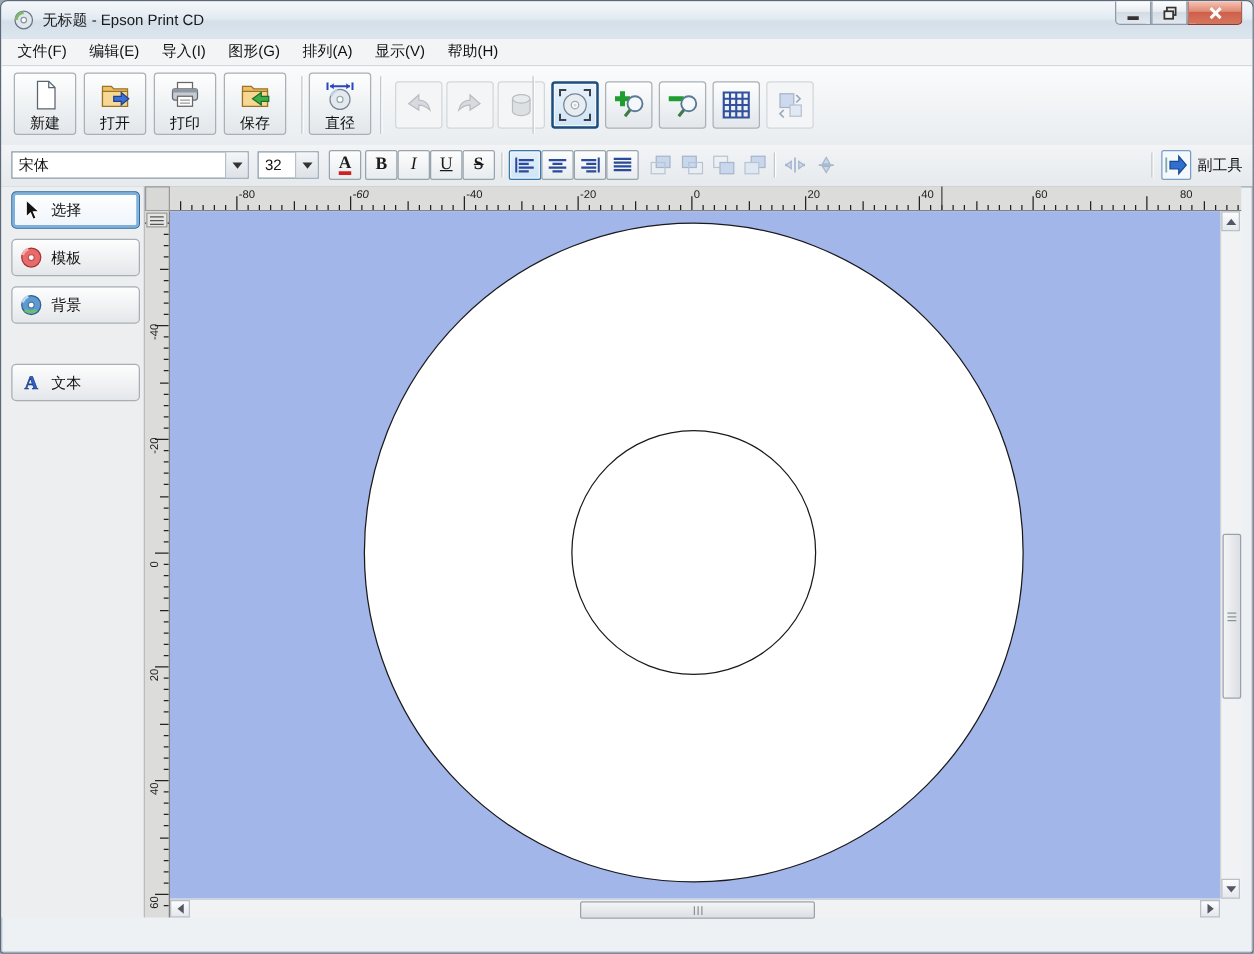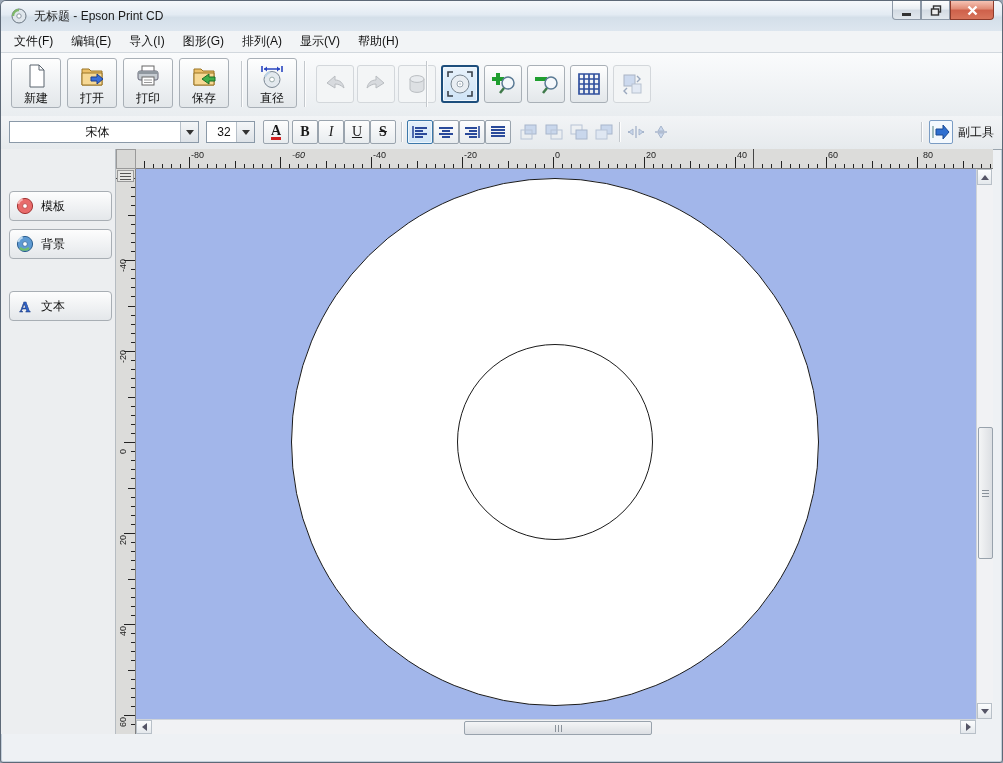--- a/index.html
+++ b/index.html
@@ -36,21 +36,21 @@
     border:1px solid #a9b0b7;border-radius:3px;background:linear-gradient(#fefefe,#eef1f3 55%,#e3e7ea);
     display:flex;align-items:center;justify-content:center;}
   .tb-small.disabled{border-color:#d3d7db;background:#f3f5f6;}
   .tb-small.selected{border:2px solid #1d4e7c;background:linear-gradient(#e8f2fb,#cfe4f7);
     box-shadow:inset 0 0 0 1px #f0f7fd;}
   .vsep{position:absolute;top:8px;width:1px;height:46px;background:#c3c8cd;box-shadow:1px 0 0 #fdfdfd;}
   #toolbar-format{position:absolute;left:0;top:115px;width:100%;height:33px;
     background:linear-gradient(#f2f4f6,#e6eaed);border-bottom:1px solid #9aa5ae;}
   .combo{position:absolute;top:5px;height:22px;box-sizing:border-box;border:1px solid #8a99a8;
     background:#fff;font-size:12px;color:#111;display:flex;align-items:center;}
-  .combo .val{flex:1;padding-left:5px;text-align:center;}
+  .combo .val{flex:1;padding-left:5px;}
   .combo .drop{width:17px;height:100%;background:linear-gradient(#f4f6f8,#dde2e7);
     border-left:1px solid #b7c0c9;display:flex;align-items:center;justify-content:center;}
   .darr{width:0;height:0;border-left:4px solid transparent;border-right:4px solid transparent;border-top:5px solid #333;}
   .fmt-btn{position:absolute;top:4px;width:26px;height:24px;box-sizing:border-box;border:1px solid #9aa4ae;
     border-radius:2px;background:linear-gradient(#fdfdfd,#e8ecef);display:flex;align-items:center;justify-content:center;
     font-family:"Liberation Serif",serif;font-size:14px;color:#1a1a1a;}
   .fmt-btn.selected{border-color:#3c78aa;background:linear-gradient(#e4f0fa,#cfe4f6);box-shadow:inset 0 0 0 1px #eef6fc;}
   .fmt-btn.flat{border:none;background:none;}
   .vsep2{position:absolute;top:6px;width:1px;height:20px;background:#c3c8cd;box-shadow:1px 0 0 #fdfdfd;}
   
@@ -345,20 +345,26 @@
     <div style="position:absolute;left:928px;top:4px;display:flex;align-items:center;gap:5px">
       <svg width="22" height="22" viewBox="0 0 22 22" style="border:1px solid #7a9cc4;background:#f4f9fe;border-radius:2px">
         <path d="M3 5 v12" stroke="#8aa" stroke-width="1.5"></path>
         <path d="M6 8 h7 V4 l6 7 -6 7 v-4 H6 Z" fill="#2f6fd0" stroke="#1a4a94"></path>
       </svg>
       <span style="font-size:12px;color:#111">副工具</span>
     </div>
   </div>
 
   <div id="sidebar">
+    <div class="side-btn selected" style="top:4px">
+      <svg class="sic" viewBox="0 0 18 18">
+        <path d="M5 1 L5 14.5 L8.4 11.4 L10.5 16.5 L12.9 15.4 L10.7 10.5 L15.2 10.2 Z" fill="#141414" stroke="#fff" stroke-width="0.9"></path>
+      </svg>
+      <span>选择</span>
+    </div>
     <div class="side-btn" style="top:42px">
       <svg class="sic" viewBox="0 0 18 18">
         <circle cx="9" cy="9" r="7.6" fill="#e86a6a" stroke="#a23434"></circle>
         <path d="M2.2 7 a7 7 0 0 1 4.5 -4.8" fill="none" stroke="#f6b0b0" stroke-width="2"></path>
         <circle cx="9" cy="9" r="2.4" fill="#fff" stroke="#c05555"></circle>
       </svg>
       <span>模板</span>
     </div>
     <div class="side-btn" style="top:80px">
       <svg class="sic" viewBox="0 0 18 18">
@@ -467,28 +473,28 @@
       <div class="tick" style="left: 781px; height: 11px;"></div>
       <div class="tick" style="left: 790px; height: 4px;"></div>
       <div class="tick" style="left: 799px; height: 4px;"></div>
       <div class="tick" style="left: 808px; height: 4px;"></div>
       <div class="tick" style="left: 817px; height: 4px;"></div>
       <div class="tick" style="left: 827px; height: 7px;"></div>
       <div class="tick" style="left: 836px; height: 4px;"></div>
       <div class="tick" style="left: 845px; height: 4px;"></div>
       <div class="tick" style="left: 854px; height: 4px;"></div>
       <span class="hlabel" style="left: 55px;">-80</span>
-      <span class="hlabel" style="left: 156px; font-style: italic;">-60</span>
+      <span class="hlabel" style="left: 146px; font-style: italic;">-60</span>
       <span class="hlabel" style="left: 237px;">-40</span>
       <span class="hlabel" style="left: 328px;">-20</span>
       <span class="hlabel" style="left: 419px;">0</span>
       <span class="hlabel" style="left: 510px;">20</span>
       <span class="hlabel" style="left: 601px;">40</span>
       <span class="hlabel" style="left: 692px;">60</span>
-      <span class="hlabel" style="left: 787px;">80</span>
+      <span class="hlabel" style="left: 808px;">80</span>
       <div class="marker" style="left: 617px;"></div>
     </div>
   <div id="ruler-v">
       <div class="tick" style="top: 9px; width: 4px;"></div>
       <div class="tick" style="top: 18px; width: 4px;"></div>
       <div class="tick" style="top: 27px; width: 4px;"></div>
       <div class="tick" style="top: 36px; width: 4px;"></div>
       <div class="tick" style="top: 46px; width: 7px;"></div>
       <div class="tick" style="top: 55px; width: 4px;"></div>
       <div class="tick" style="top: 64px; width: 4px;"></div>

